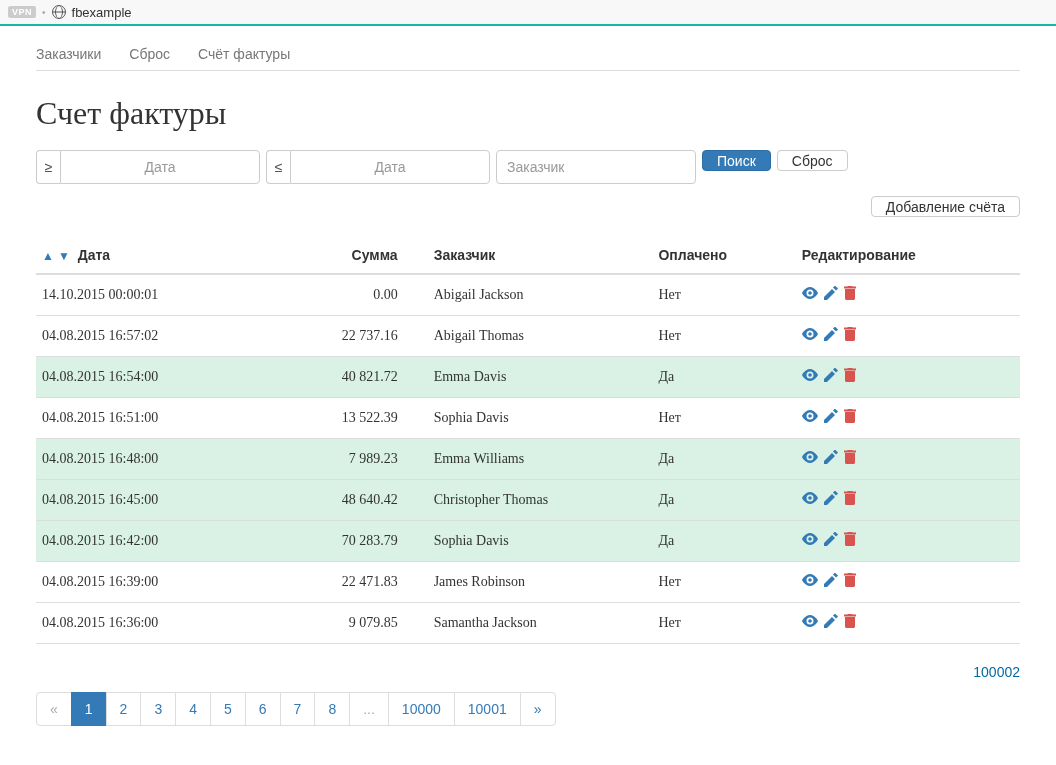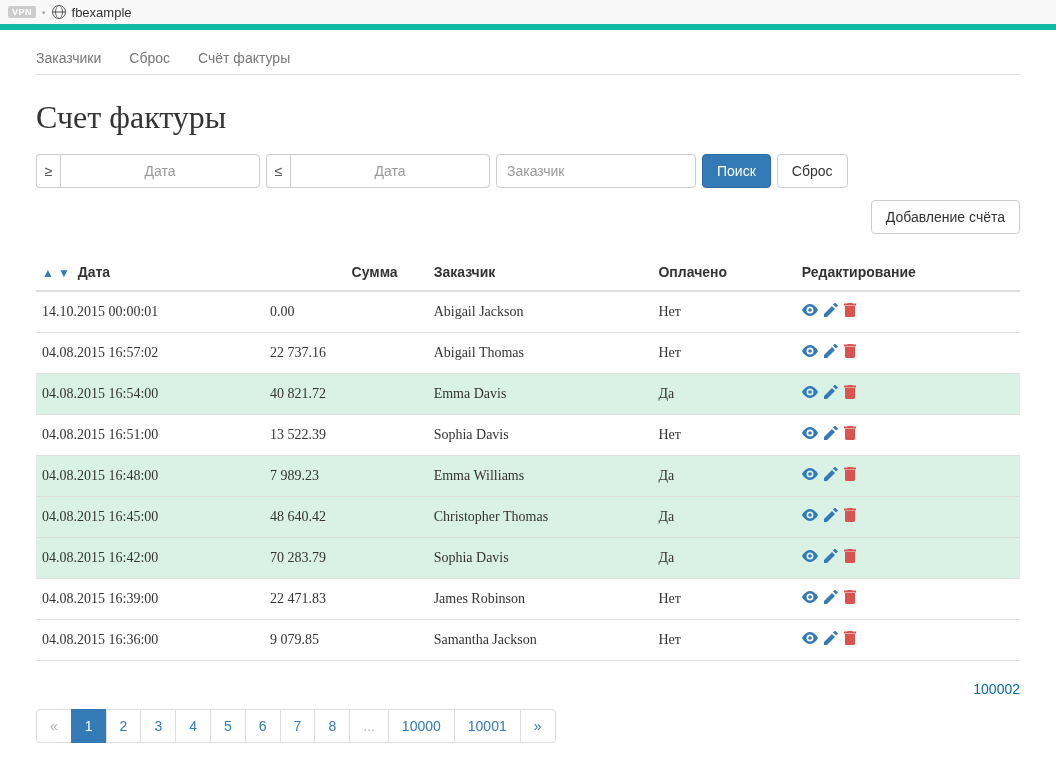--- a/index.html
+++ b/index.html
@@ -1,18 +1,18 @@
 <!DOCTYPE html>
 <html><head>
   <meta charset="utf-8">
   <style>
     * { box-sizing: border-box; margin: 0; padding: 0; }
     body { font-family: -apple-system, BlinkMacSystemFont, "Segoe UI", Helvetica, Arial, sans-serif; font-size: 14px; color: #333; background: #fff; }
     
-    .browser-bar { display: flex; align-items: center; padding: 12px 8px; border-bottom: 6px solid #14b8a6; background: #f8f8f8; height: 24px; gap: 6px; }
+    .browser-bar { display: flex; align-items: center; padding: 12px 8px; border-bottom: 2px solid #14b8a6; background: #f8f8f8; height: 24px; gap: 6px; }
     .vpn-badge { background: #ccc; color: #fff; font-size: 9px; font-weight: bold; padding: 1px 4px; border-radius: 2px; letter-spacing: 0.5px; }
     .browser-dot { color: #aaa; font-size: 10px; }
     .globe-icon { width: 14px; height: 14px; border: 1px solid #555; border-radius: 50%; display: flex; align-items: center; justify-content: center; position: relative; }
     .globe-icon::after { content: ""; position: absolute; top: 0; bottom: 0; left: 50%; width: 6px; border: 1px solid #555; border-radius: 50%; transform: translateX(-50%); border-top: none; border-bottom: none; }
     .globe-icon::before { content: ""; position: absolute; left: 0; right: 0; top: 50%; height: 0; border-top: 1px solid #555; transform: translateY(-50%); }
     .url-text { color: #333; font-size: 13px; }
     
     .content { padding: 20px 36px; }
     
     .nav-tabs { display: flex; gap: 28px; border-bottom: 1px solid #ddd; padding-bottom: 8px; margin-bottom: 24px; }
@@ -21,30 +21,30 @@
     h1 { font-family: Georgia, serif; font-weight: normal; font-size: 32px; color: #333; margin-bottom: 18px; }
     
     .filter-row { display: flex; gap: 6px; margin-bottom: 12px; align-items: stretch; }
     .filter-group { display: flex; }
     .filter-prefix { border: 1px solid #ccc; border-right: none; border-radius: 4px 0 0 4px; width: 24px; display: flex; align-items: center; justify-content: center; background: #fff; color: #555; font-size: 14px; }
     .filter-input { border: 1px solid #ccc; border-radius: 0 4px 4px 0; height: 34px; padding: 0 10px; width: 200px; text-align: center; color: #555; font-size: 14px; }
     .filter-input::placeholder { color: #999; }
     .filter-input-standalone { border: 1px solid #ccc; border-radius: 4px; height: 34px; padding: 0 10px; width: 200px; color: #555; font-size: 14px; }
     .filter-input-standalone::placeholder { color: #999; }
     
-    .btn { border: 1px solid #ccc; border-radius: 4px; height: 34px; padding: 0 14px; background: #fff; color: #333; cursor: pointer; font-size: 14px; }
+    .btn { border: 1px solid #ccc; border-radius: 4px; height: 21px; padding: 0 14px; background: #fff; color: #333; cursor: pointer; font-size: 14px; }
     .btn-primary { background: #337ab7; border-color: #2e6da4; color: #fff; }
     
     .add-row { display: flex; justify-content: flex-end; margin-bottom: 20px; }
     
     table { width: 100%; border-collapse: collapse; }
     th { text-align: left; font-weight: bold; color: #333; padding: 10px 6px; border-bottom: 2px solid #ddd; vertical-align: middle; }
     th.num { text-align: right; padding-right: 30px; }
     td { padding: 11px 6px; border-bottom: 1px solid #ddd; color: #333; font-family: Liberation Serif, serif; }
-    td.num { text-align: left; padding-right: 30px; }
+    td.num { text-align: right; padding-right: 30px; }
     tr.paid td { background: #d9f2e5; }
     
     .sort-arrows { display: inline-flex; gap: 4px; margin-right: 4px; }
     .sort-arrow { color: #337ab7; cursor: pointer; font-size: 12px; }
     
     .action-icons { display: flex; gap: 6px; align-items: center; }
     .icon-eye { color: #337ab7; cursor: pointer; }
     .icon-edit { color: #337ab7; cursor: pointer; }
     .icon-trash { color: #d9534f; cursor: pointer; }
     

